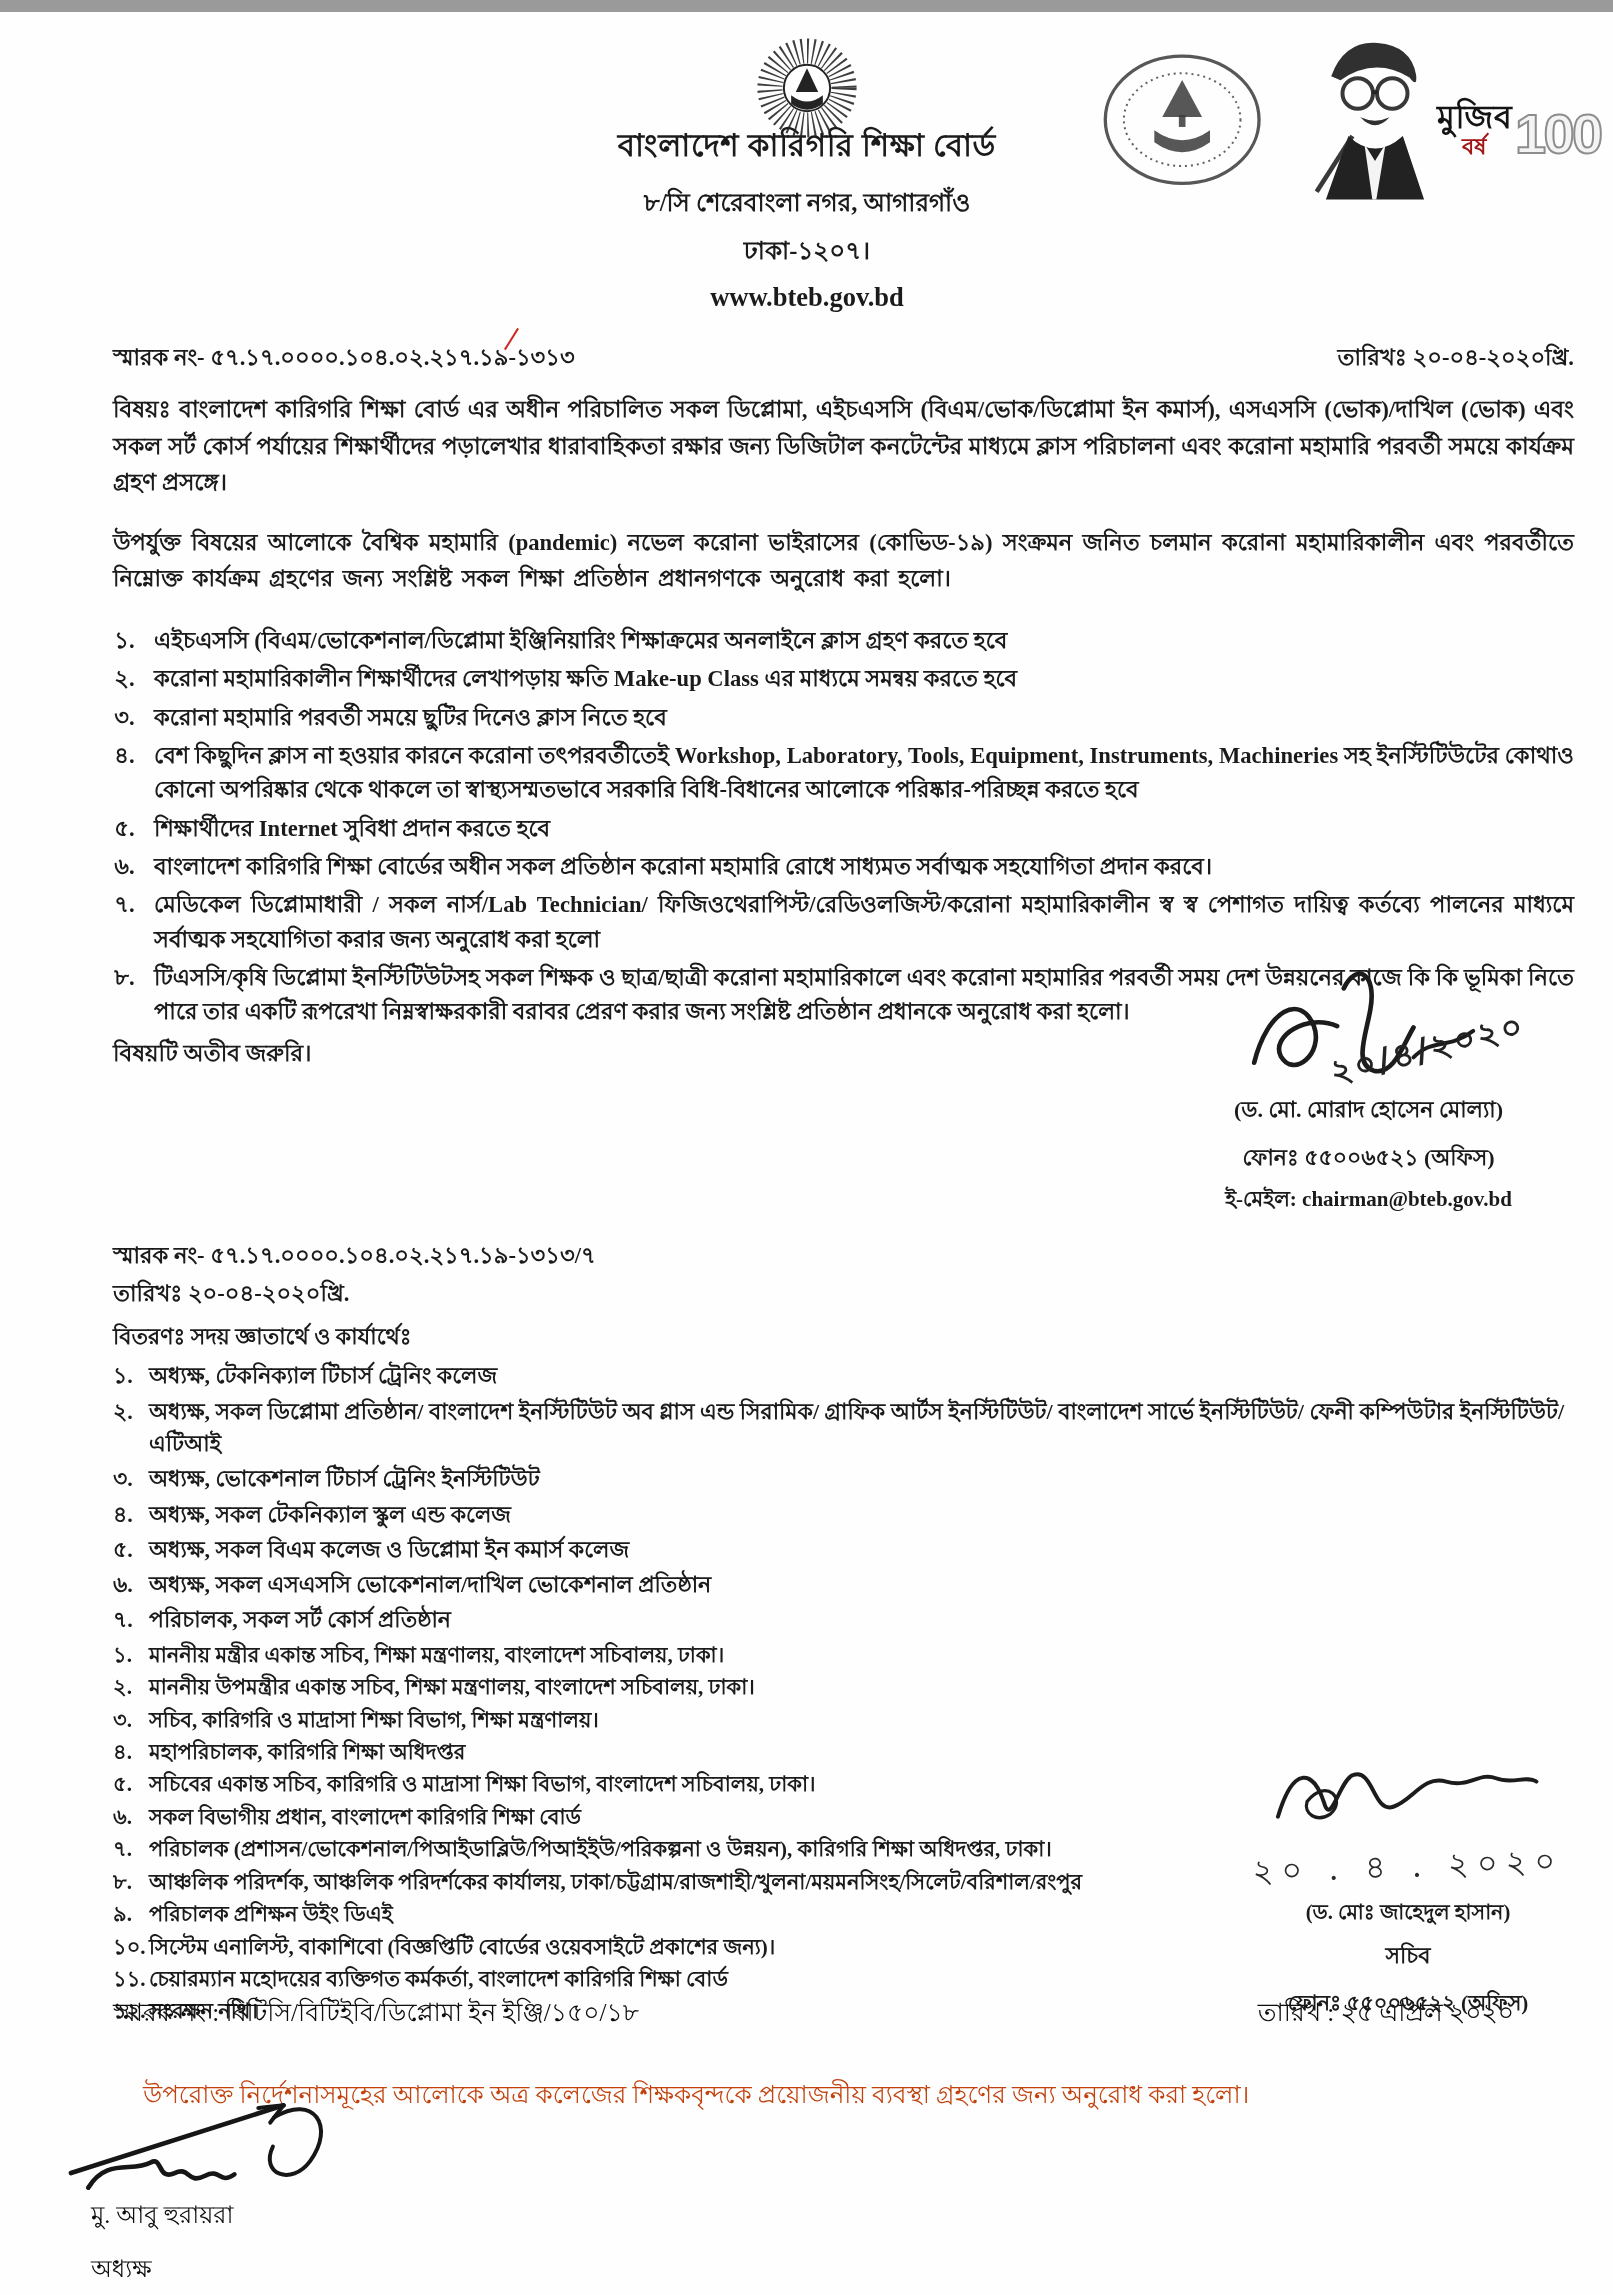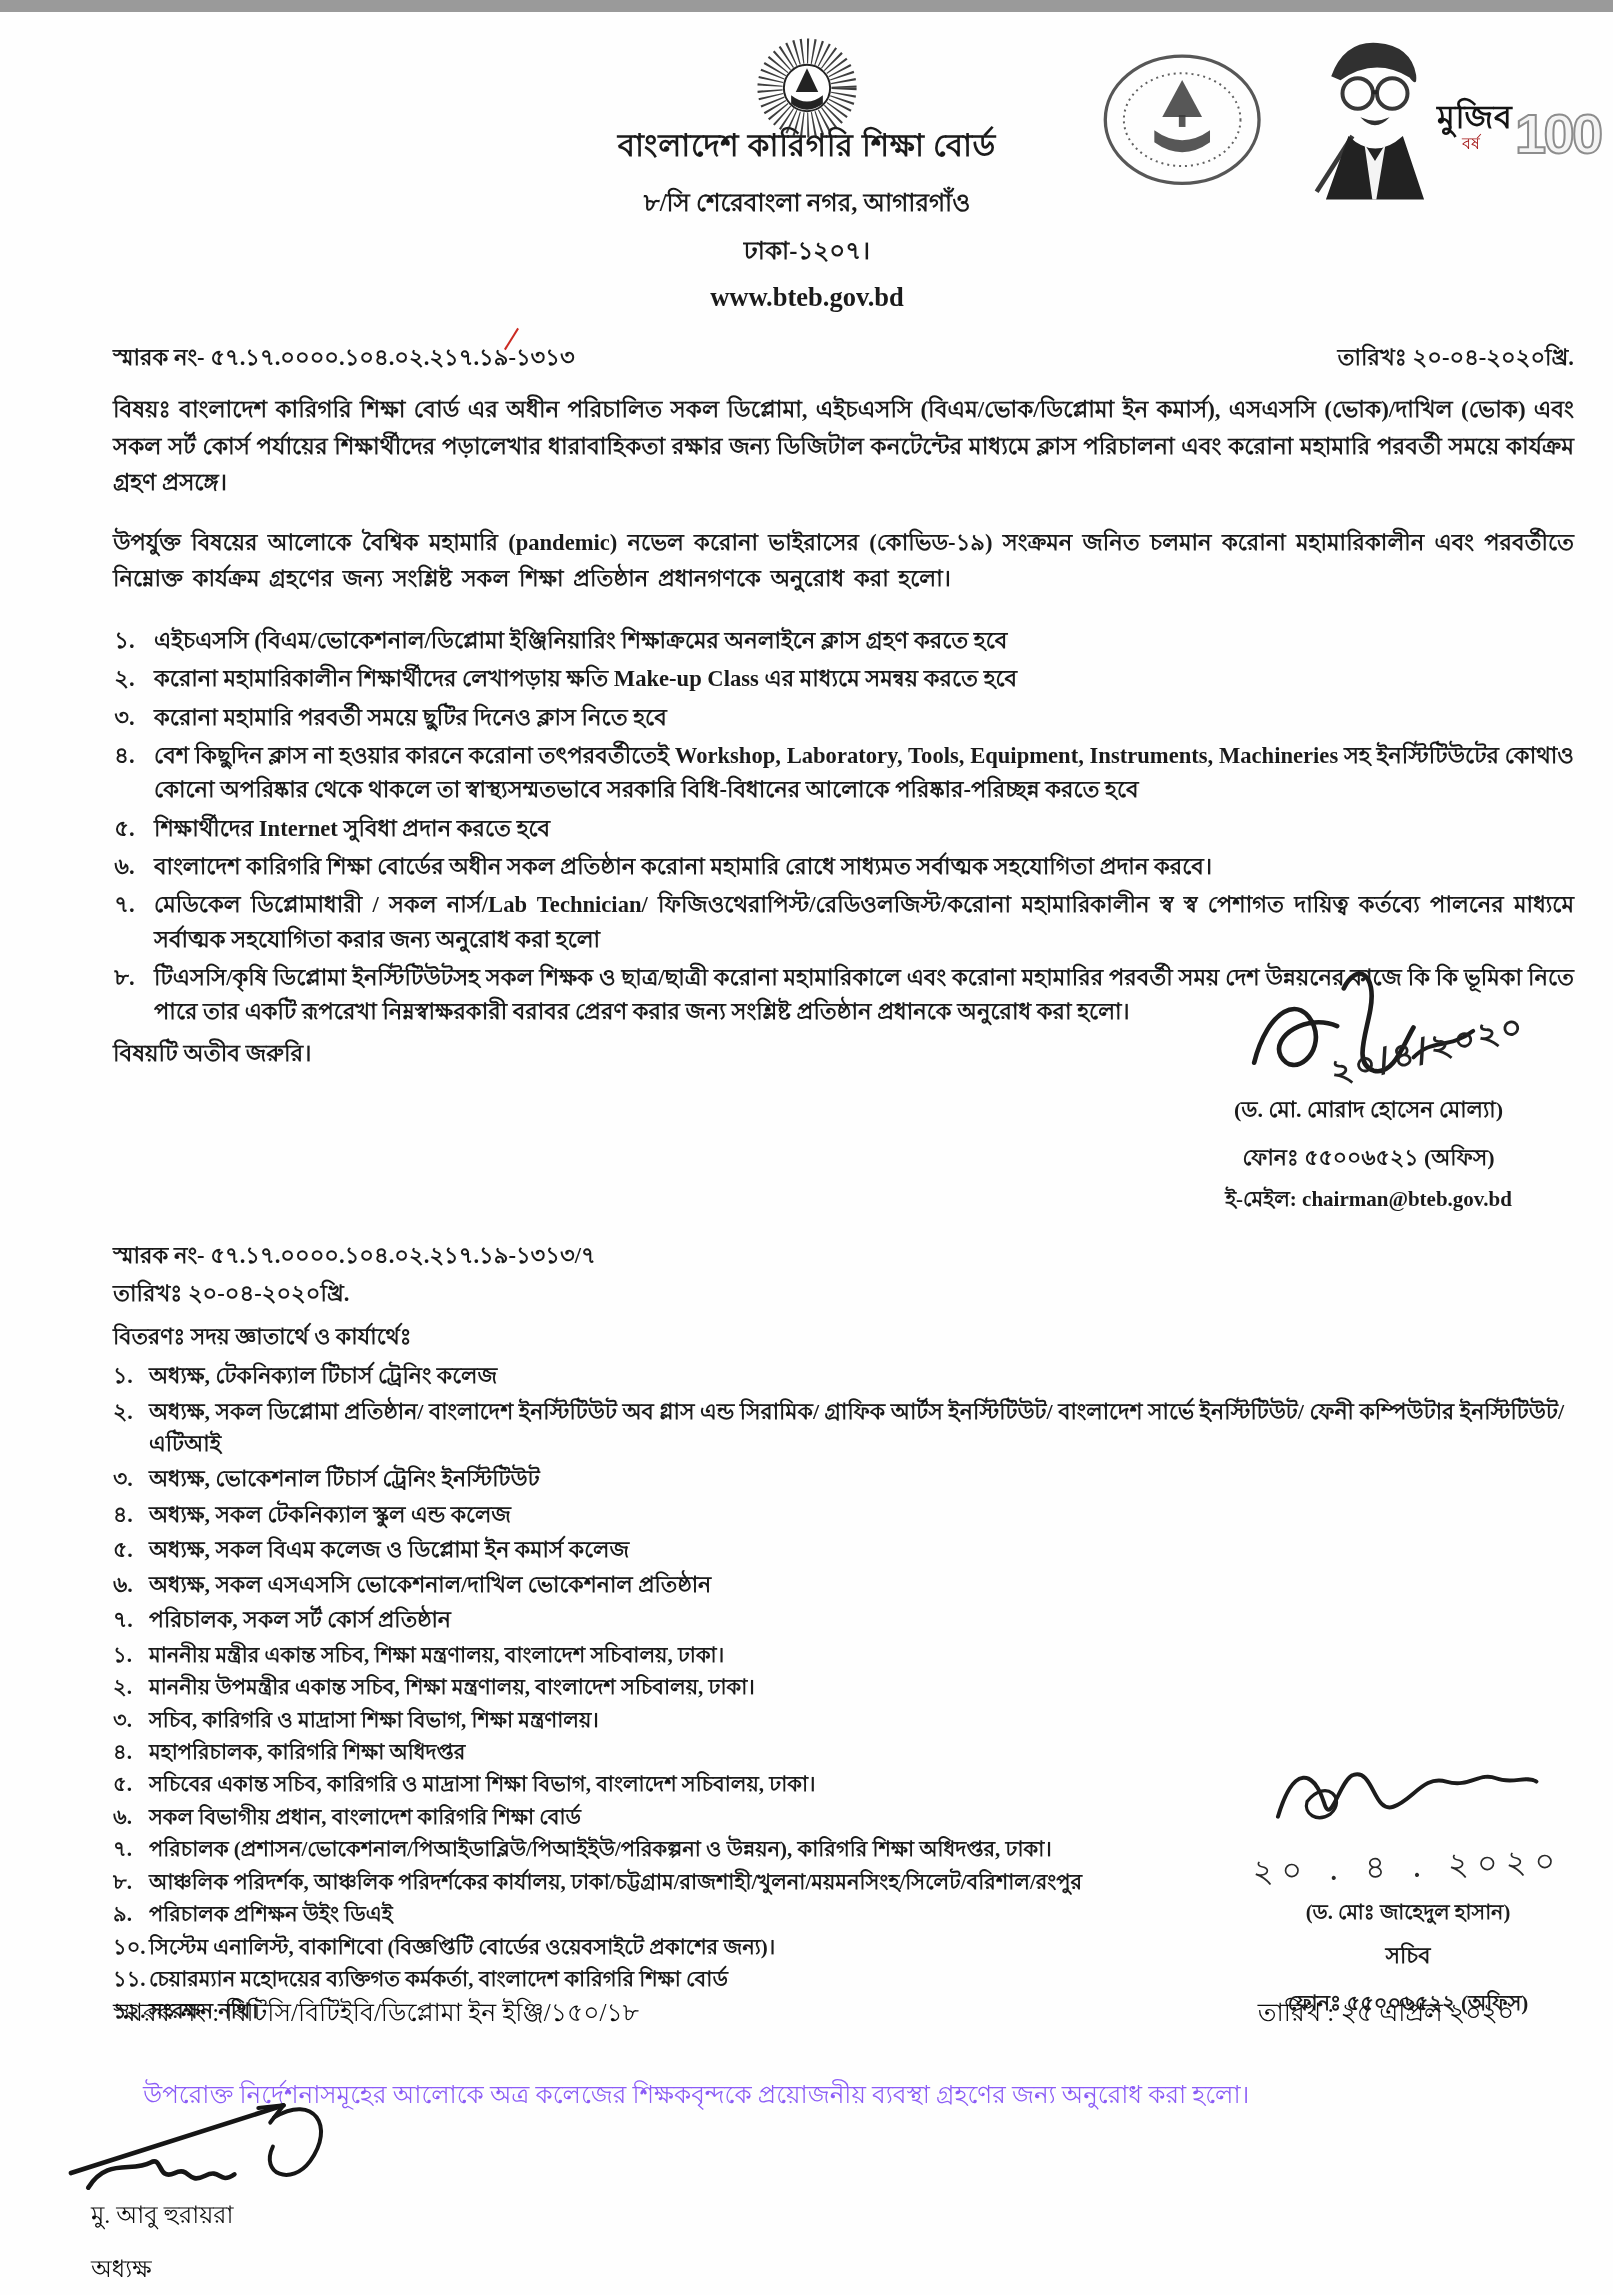--- a/index.html
+++ b/index.html
@@ -12,21 +12,21 @@
     color:#1b1b1b;
     overflow:hidden;
   }
   
   .center-seal{position:absolute;top:14.6px;left:50%;transform:translateX(-50%);}
   .right-seal{position:absolute;top:40px;left:1098px;}
   .mujib{position:absolute;top:23px;left:1306px;width:246px;height:166px;}
   .mujib-portrait{position:absolute;left:0;top:0;}
   .mujib-text{position:absolute;left:131px;top:66px;width:113px;line-height:1;}
   .mujib-word1{font-size:32px;font-weight:bold;color:#141414;letter-spacing:0.7px;}
-  .mujib-word2{font-size:16px;font-weight:normal;color:#a31515;margin-top:2.7px;margin-left:25px;}
+  .mujib-word2{font-size:22px;font-weight:bold;color:#a31515;margin-top:2.7px;margin-left:25px;}
   .mujib-100{position:absolute;left:78px;top:5.3px;font-size:56px;font-weight:bold;
     color:#f4f4f4;-webkit-text-stroke:2px #8d8d8d;letter-spacing:-2.7px;
     font-family:"Liberation Sans", sans-serif;}
   .header{padding-top:109px;text-align:center;}
   .org-name{font-size:31px;font-weight:bold;letter-spacing:0.7px;}
   .org-addr{font-size:24.6px;font-weight:bold;margin-top:10.6px;}
   .org-city{font-size:24.6px;font-weight:bold;margin-top:8px;}
   .org-web{font-size:26.5px;font-weight:bold;margin-top:10.6px;}
   
   .content{padding:0 40px 0 113px;}
@@ -59,21 +59,21 @@
   
   .secretary{position:absolute;top:1725px;left:1232px;width:352px;text-align:center;font-weight:bold;z-index:2;}
   .hand-date{font-size:32px;font-weight:normal;letter-spacing:8px;color:#2a2a2a;
     transform:rotate(-2deg);font-family:"DejaVu Serif", serif;margin-top:-9.3px;}
   .secretary .sign-name{font-size:20.6px;margin-top:2.7px;}
   .secretary .sign-title{font-size:22px;margin-top:6.6px;}
   .secretary .sign-phone{font-size:21px;margin-top:12px;}
   
   .memo3{position:absolute;top:1981px;left:113px;right:100px;display:flex;
     justify-content:space-between;font-size:25px;font-weight:normal;color:#0c0c0c;z-index:1;}
-  .closing{position:absolute;top:2039px;left:143px;right:173px;font-size:24.6px;color:#8b5cf6;}
+  .closing{position:absolute;top:2039px;left:143px;right:173px;font-size:24.6px;color:#c2410c;}
   .principal{position:absolute;top:2076px;left:63px;font-size:24px;color:#0c0c0c;}
   .principal .p-name{margin-top:-5.3px;margin-left:28px;}
   .principal .p-title{margin-top:14.6px;margin-left:28px;}
   .principal .p-inst{margin-top:16px;margin-left:28px;}
   svg{display:block;}
 </style>
 </head>
 <body>
 
 <div class="page">

